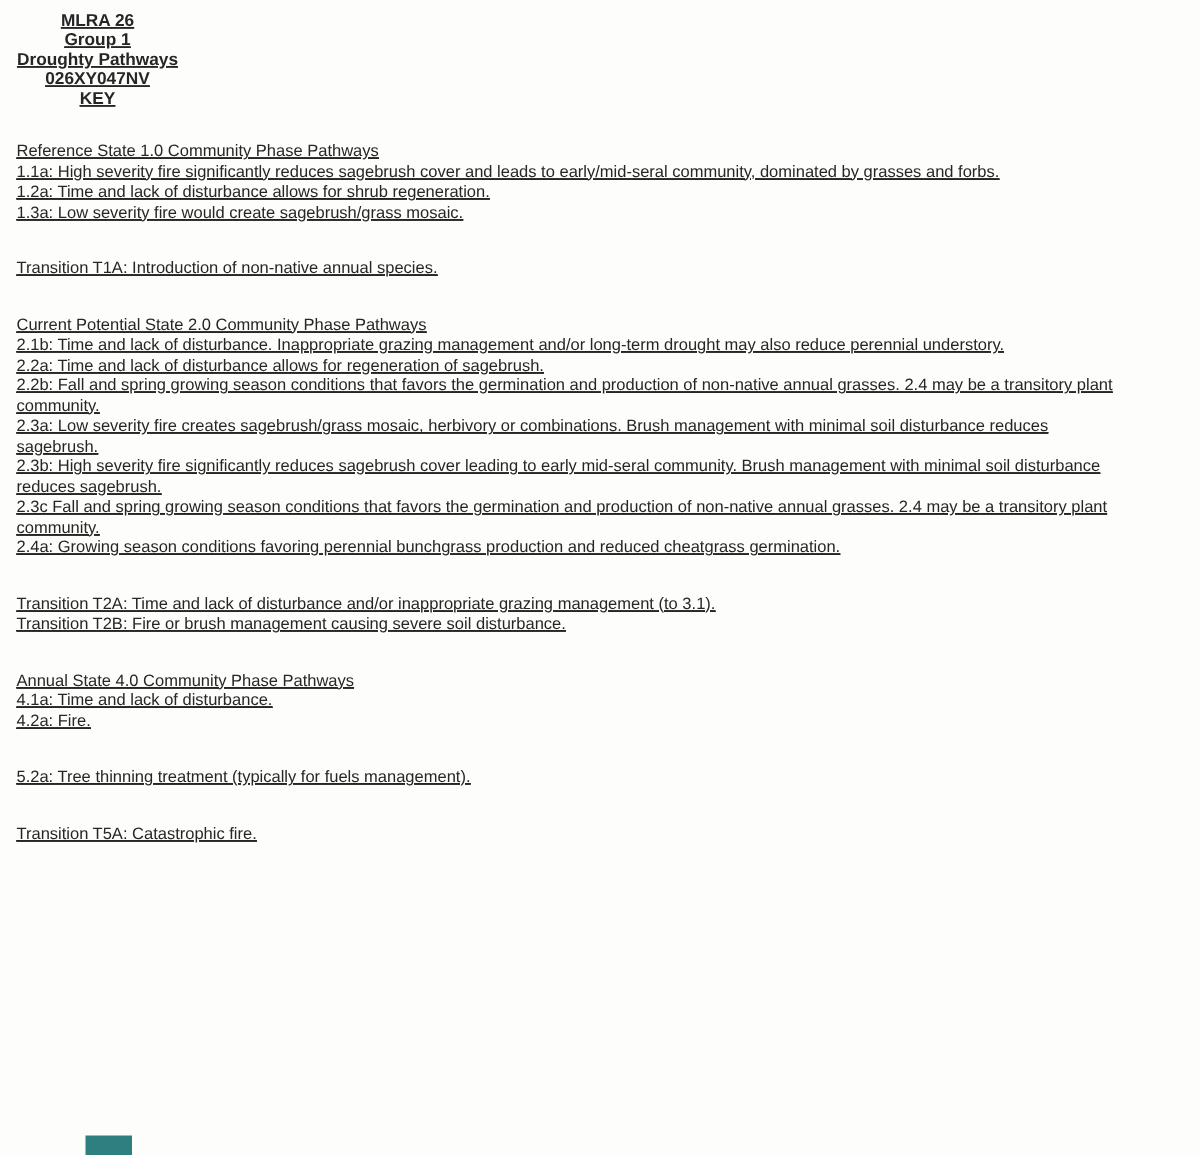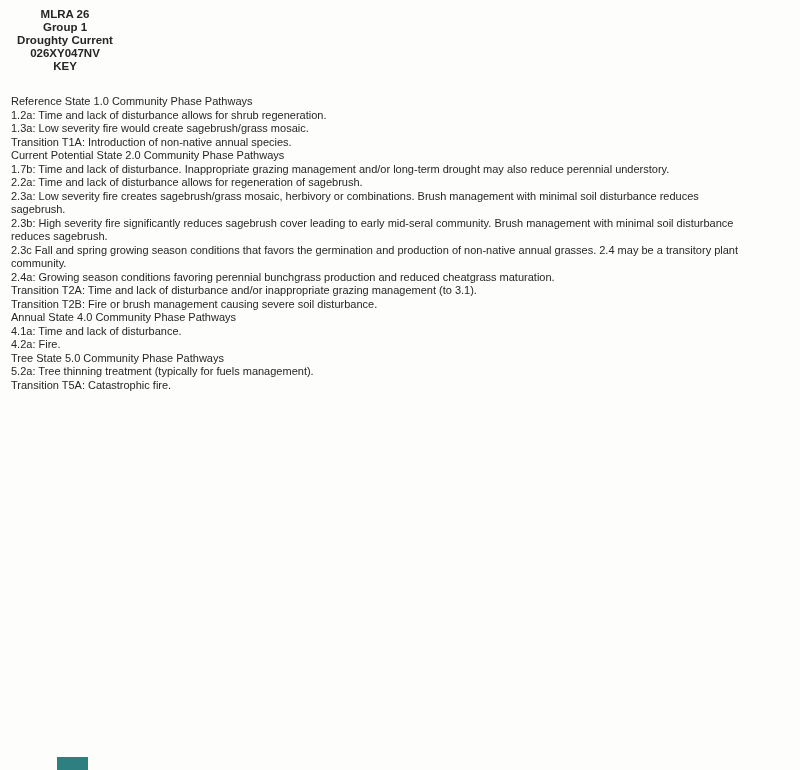--- a/index.html
+++ b/index.html
@@ -1,15 +1,15 @@
 <!DOCTYPE html>
 <html><head>
 <meta charset="utf-8">
 <style>
-  * { margin: 0; padding: 0; box-sizing: border-box; }
+  * { margin: 0; padding: 0; box-sizing: border-box; text-decoration: underline; }
   html, body { width: 800px; height: 770px; }
   body {
     position: relative;
     overflow: hidden;
     background: #fdfdfc;
     color: #262626;
     font-family: "Liberation Sans", sans-serif;
     -webkit-font-smoothing: antialiased;
   }
   .doc { position: absolute; inset: 0; }
@@ -20,70 +20,71 @@
     font-weight: bold;
     font-size: 11.5px;
     line-height: 13px;
   }
   .content {
     margin: 22px 0 0 11px;
     width: 744px;
     font-size: 11px;
     line-height: 13.5px;
   }
-  .section + .section { }
+  .section + .section { margin-top: 24px; }
   .line { white-space: normal; }
   .teal-fragment {
     position: absolute;
     left: 57px;
     top: 757px;
     width: 31px;
     height: 13px;
   }
 </style>
 </head>
 <body style="background: rgb(253, 253, 252); color: rgb(38, 38, 38);">
 
 <div class="doc">
   <div class="doc-header">
       <div class="hline">MLRA 26</div>
       <div class="hline">Group 1</div>
-      <div class="hline">Droughty Current</div>
+      <div class="hline">Droughty Pathways</div>
       <div class="hline">026XY047NV</div>
       <div class="hline">KEY</div>
     </div>
   <div class="content">
       <div class="section">
         <div class="line">Reference State 1.0 Community Phase Pathways</div>
+        <div class="line">1.1a: High severity fire significantly reduces sagebrush cover and leads to early/mid-seral community, dominated by grasses and forbs.</div>
         <div class="line">1.2a: Time and lack of disturbance allows for shrub regeneration.</div>
         <div class="line">1.3a: Low severity fire would create sagebrush/grass mosaic.</div>
       </div>
       <div class="section">
         <div class="line">Transition T1A: Introduction of non-native annual species.</div>
       </div>
       <div class="section">
         <div class="line">Current Potential State 2.0 Community Phase Pathways</div>
-        <div class="line">1.7b: Time and lack of disturbance. Inappropriate grazing management and/or long-term drought may also reduce perennial understory.</div>
+        <div class="line">2.1b: Time and lack of disturbance. Inappropriate grazing management and/or long-term drought may also reduce perennial understory.</div>
         <div class="line">2.2a: Time and lack of disturbance allows for regeneration of sagebrush.</div>
+        <div class="line">2.2b: Fall and spring growing season conditions that favors the germination and production of non-native annual grasses. 2.4 may be a transitory plant community.</div>
         <div class="line">2.3a: Low severity fire creates sagebrush/grass mosaic, herbivory or combinations. Brush management with minimal soil disturbance reduces sagebrush.</div>
         <div class="line">2.3b: High severity fire significantly reduces sagebrush cover leading to early mid-seral community. Brush management with minimal soil disturbance reduces sagebrush.</div>
         <div class="line">2.3c Fall and spring growing season conditions that favors the germination and production of non-native annual grasses. 2.4 may be a transitory plant community.</div>
-        <div class="line">2.4a: Growing season conditions favoring perennial bunchgrass production and reduced cheatgrass maturation.</div>
+        <div class="line">2.4a: Growing season conditions favoring perennial bunchgrass production and reduced cheatgrass germination.</div>
       </div>
       <div class="section">
         <div class="line">Transition T2A: Time and lack of disturbance and/or inappropriate grazing management (to 3.1).</div>
         <div class="line">Transition T2B: Fire or brush management causing severe soil disturbance.</div>
       </div>
       <div class="section">
         <div class="line">Annual State 4.0 Community Phase Pathways</div>
         <div class="line">4.1a: Time and lack of disturbance.</div>
         <div class="line">4.2a: Fire.</div>
       </div>
       <div class="section">
-        <div class="line">Tree State 5.0 Community Phase Pathways</div>
         <div class="line">5.2a: Tree thinning treatment (typically for fuels management).</div>
       </div>
       <div class="section">
         <div class="line">Transition T5A: Catastrophic fire.</div>
       </div>
     </div>
   <div class="teal-fragment" style="background: rgb(46, 128, 128);"></div>
 </div>
 
 </body></html>

